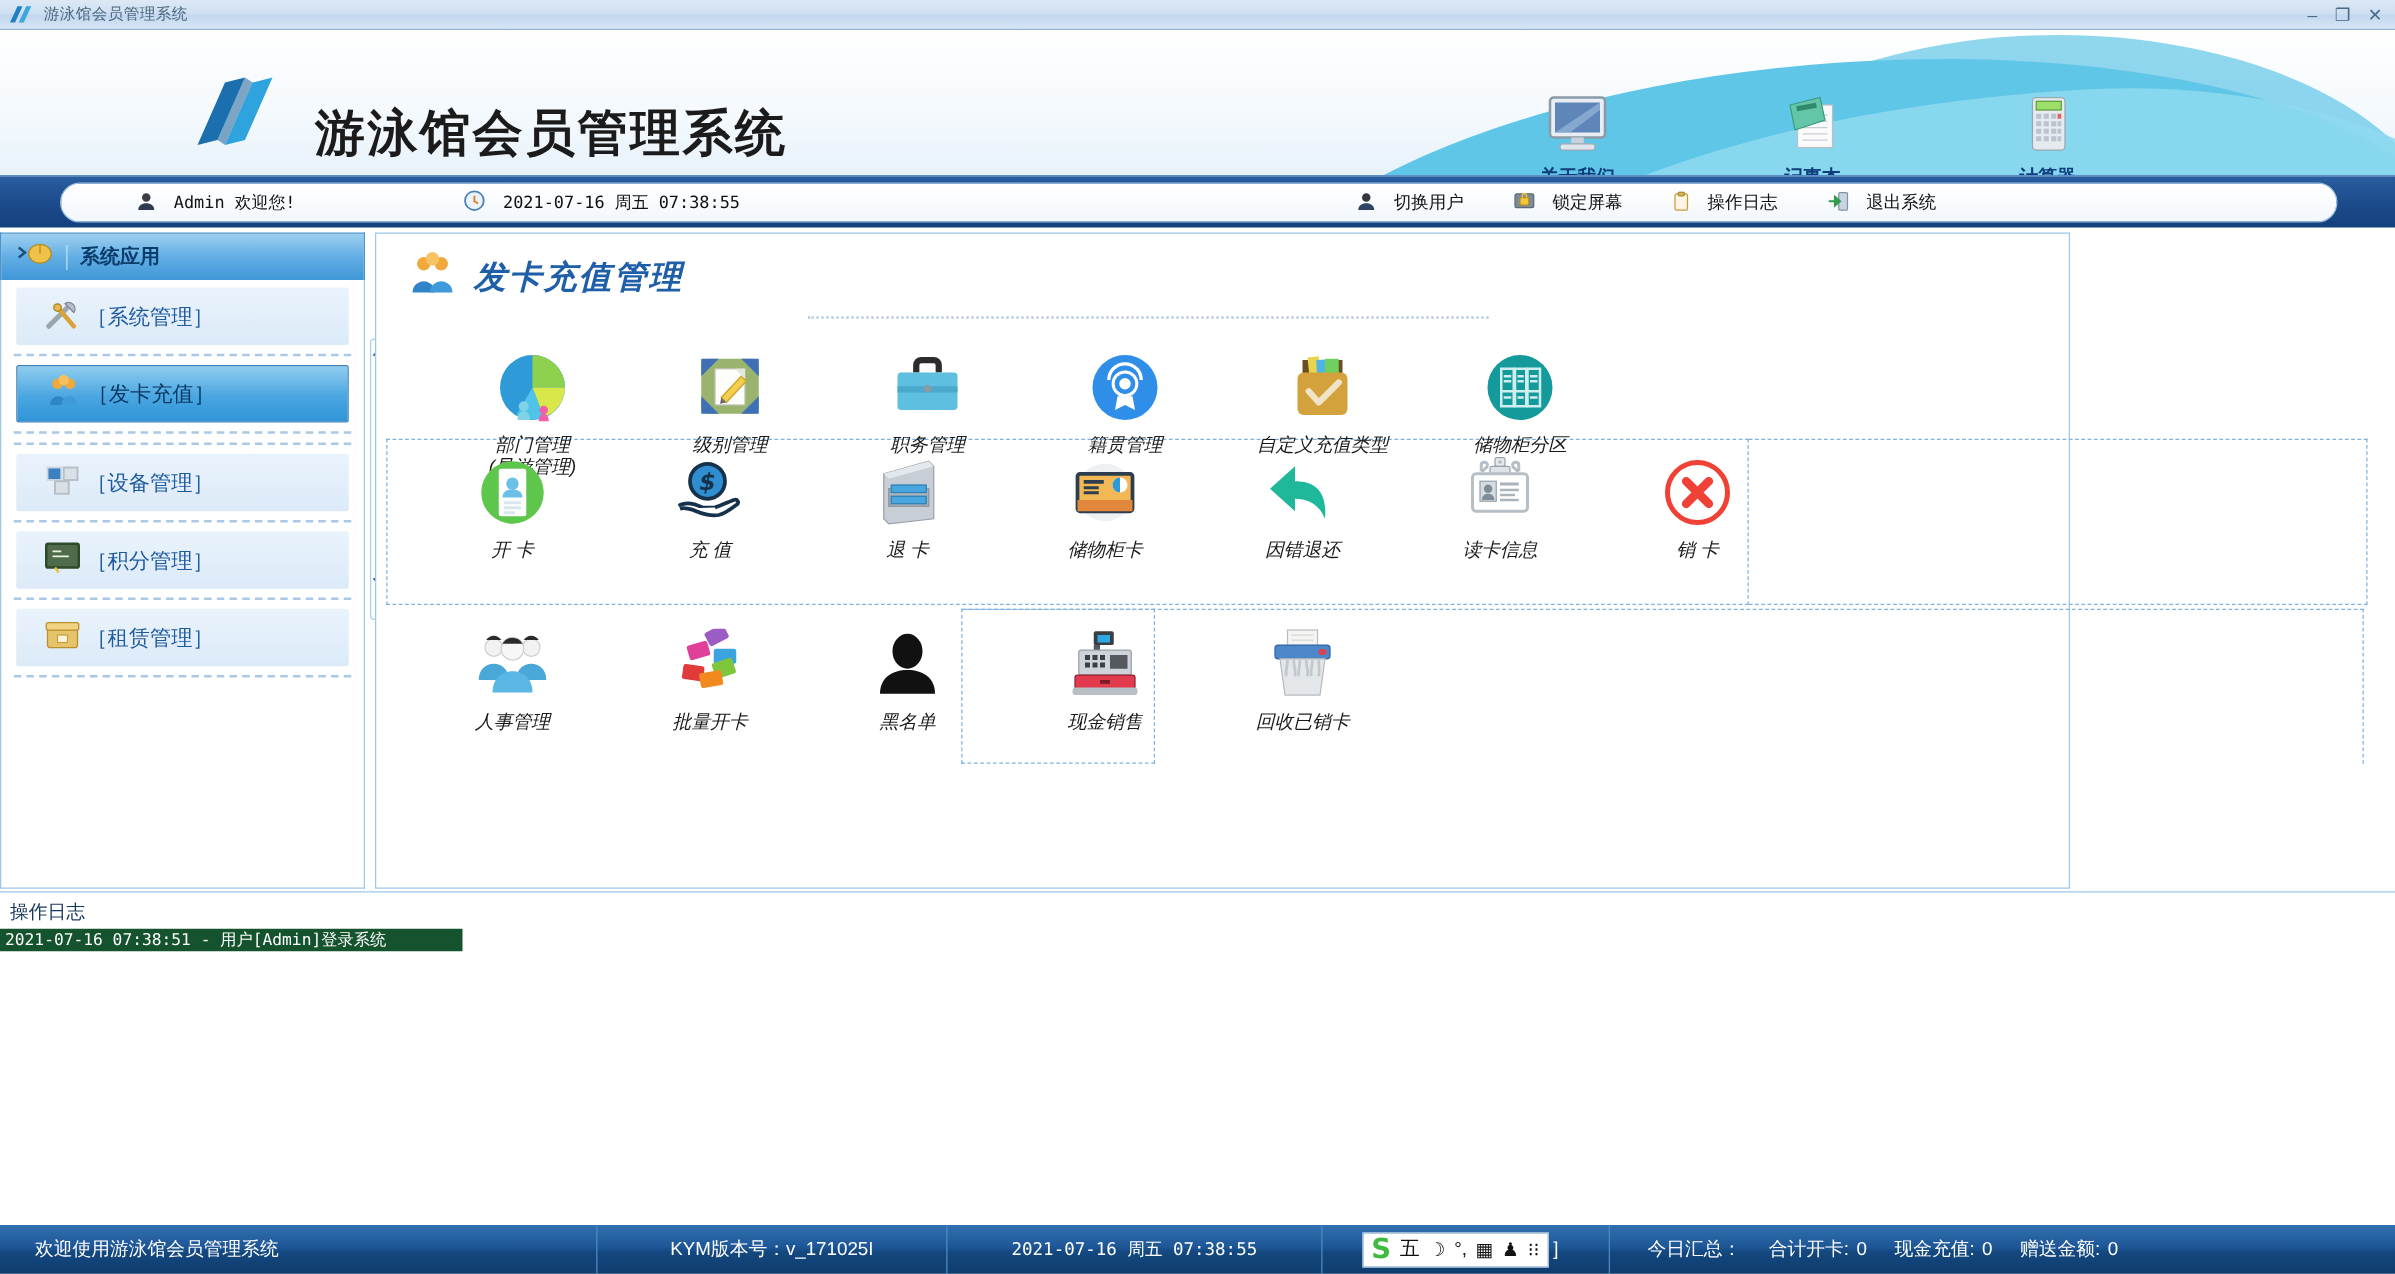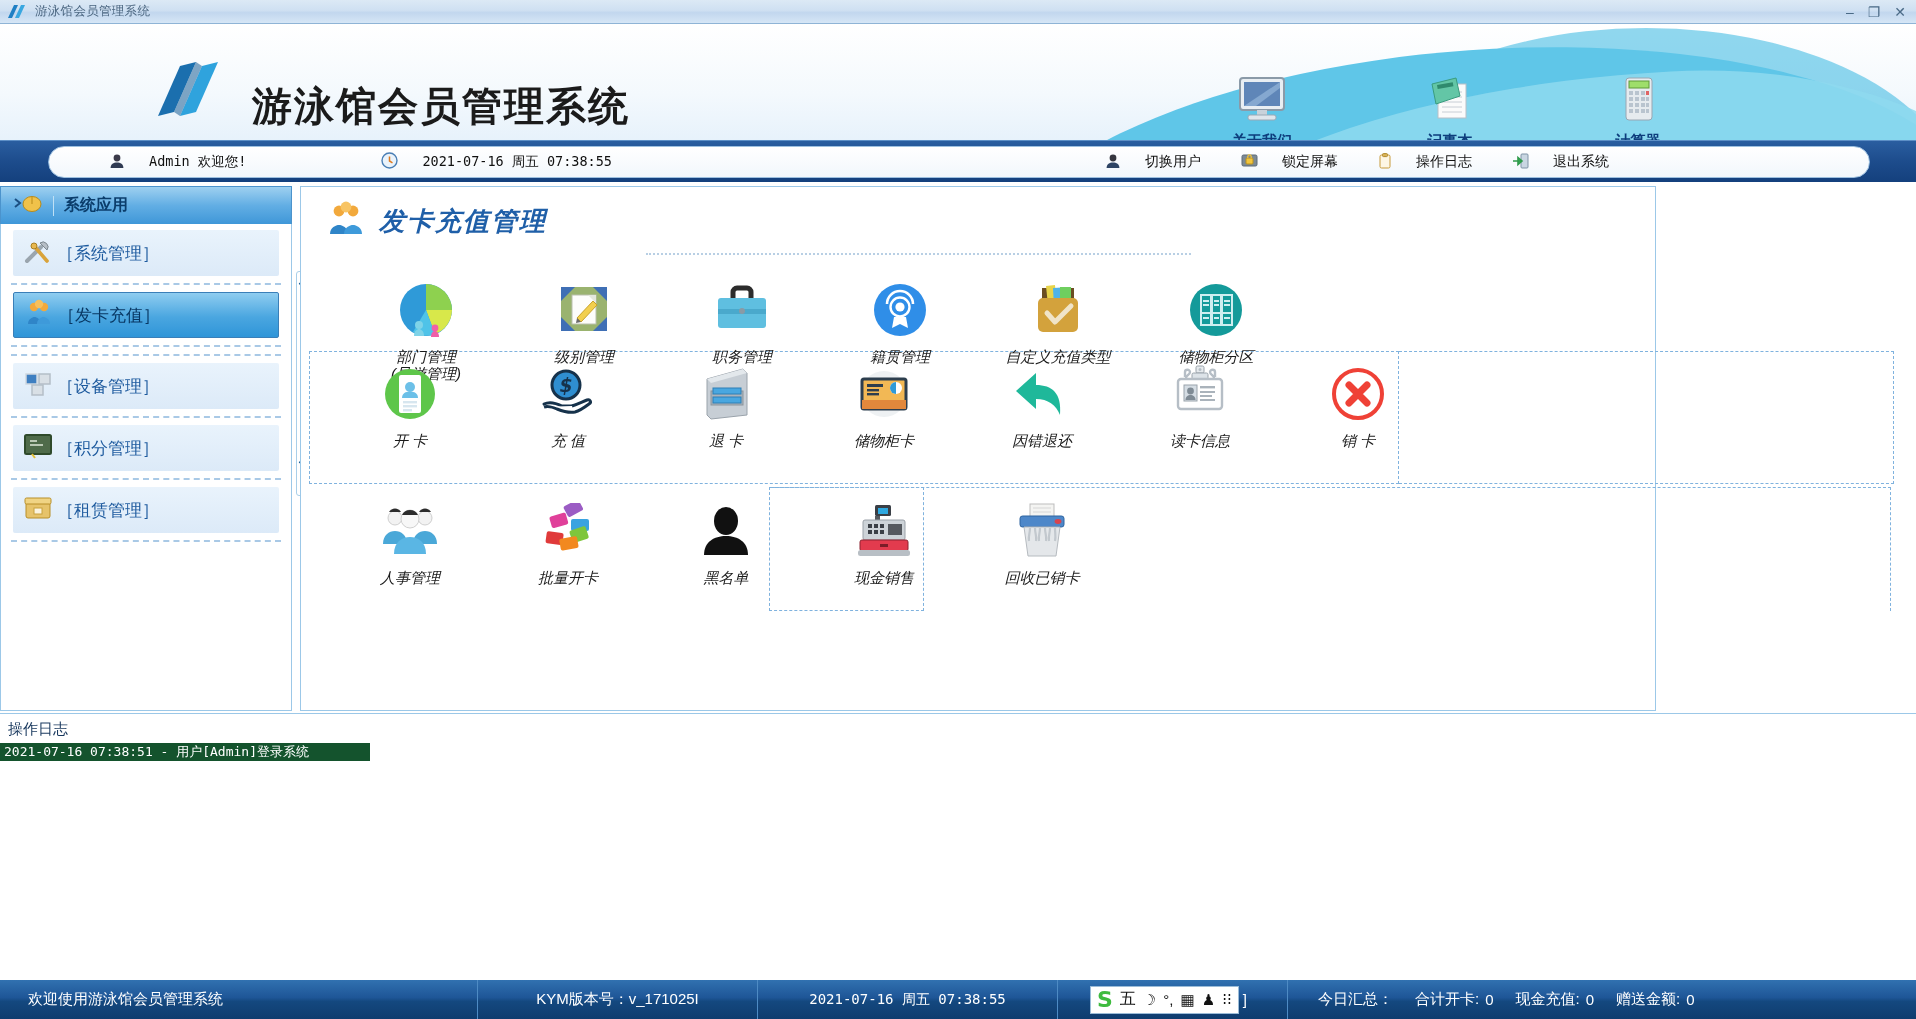--- a/index.html
+++ b/index.html
@@ -58,21 +58,21 @@
     position:absolute; left:0; top:140px; width:1916px; height:42px;
     background:linear-gradient(to bottom,#2a5ea0 0%,#1d4c8c 50%,#14407d 100%);
     border-top:1px solid #5d8fc6;
   }
   .userpill{
     position:absolute; left:48px; top:5px; width:1822px; height:32px;
     background:linear-gradient(to bottom,#ffffff,#f2f7fc);
     border-radius:16px; border:1px solid #9dc0e0;
     display:flex; align-items:center;
   }
-  .up-item{ display:flex; align-items:center; gap:24px; font-size:14px; color:#123; cursor:pointer;}
+  .up-item{ display:flex; align-items:center; gap:14px; font-size:14px; color:#123; cursor:pointer;}
   .up-item.static{cursor:default;}
   .up-text{ font-family:"DejaVu Sans Mono","Liberation Mono",monospace; font-size:13.5px; color:#111;}
   .up-cn{ font-size:14px; color:#111; }
 
   
   .sidebar{ position:absolute; left:0; top:186px; width:292px; height:606px; }
   .sb-head{
     height:38px; width:292px;
     background:linear-gradient(to bottom,#9ed0f0 0%,#62aee4 50%,#3f97d8 100%);
     border:1px solid #4b93cc; border-bottom:none;
@@ -80,21 +80,21 @@
   }
   .sb-head .t{ font-size:16px; color:#0b3d6b; font-weight:bold;}
   .sb-sep{ width:1px; height:20px; background:#bfe0f5; }
   .sb-body{
     width:292px; height:487px; background:#ffffff;
     border:1px solid #9cc8e8; border-top:none; padding:6px 8px 0 8px; overflow:hidden;
   }
   .sb-item{
     height:46px; margin:0 4px; display:flex; align-items:center; gap:14px;
     background:linear-gradient(to bottom,#e9f3fc,#dceaf8);
-    border-radius:2px; padding-left:44px; cursor:pointer;
+    border-radius:2px; padding-left:56px; cursor:pointer;
   }
   .sb-item.active{
     background:linear-gradient(to bottom,#8fcdf0 0%,#4aa6e0 55%,#2f95d8 100%);
     border:1px solid #3a7fb8;
   }
   .sb-item .lbl{ font-size:17px; color:#1d5a9e; }
   .sb-item.active .lbl{ color:#083763; }
   .sb-divider{ border-top:2px dashed #a9c9e6; margin:7px 2px; }
 
   

